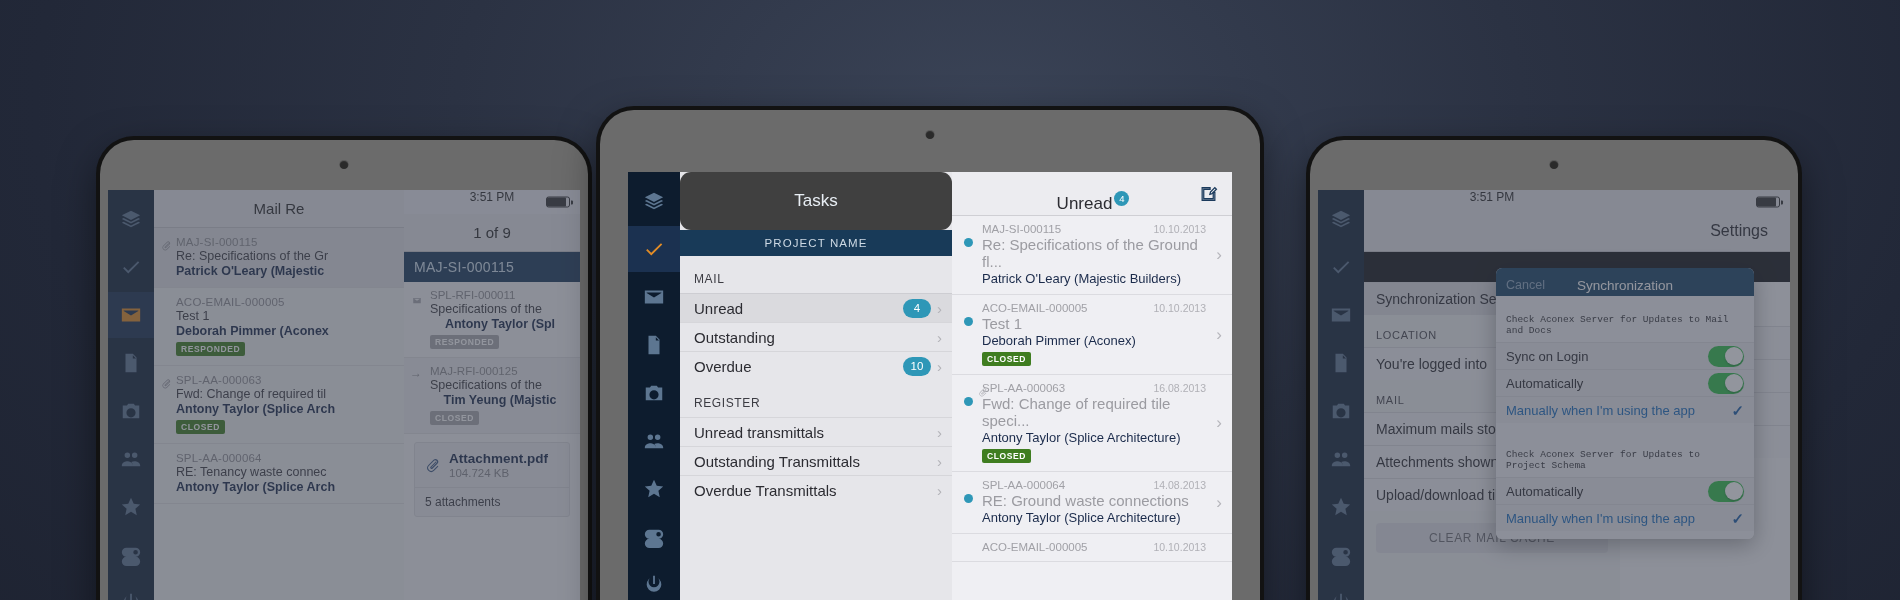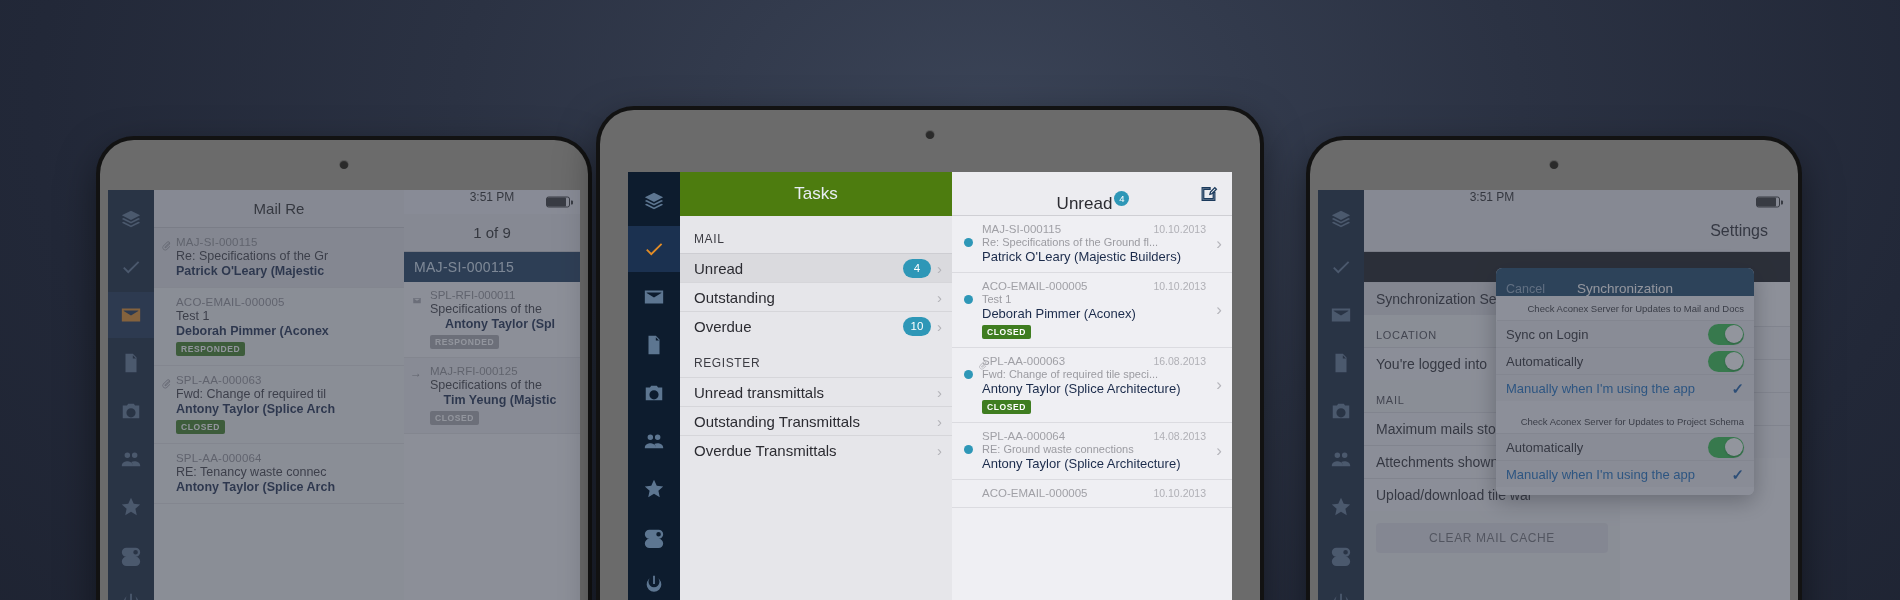--- a/index.html
+++ b/index.html
@@ -120,22 +120,22 @@
   .attachcard .row2 { padding: 7px 10px; font-size:12px; color:#3c3c43; border-top:1px solid #d8d8dc; }
   .kv { display:flex; gap:14px; padding: 8px 10px 2px; }
   .kv .k { font-size: 11px; color:#1b2b4b; font-weight: bold; letter-spacing:.5px; width: 46px; }
   .kv .v { font-size: 11px; color:#9a9aa2; }
 
   
   .c-left { left: 52px; width: 272px; background: #e6e6ea; }
   .c-right{ left: 324px; right: 0; background: #efeff3; }
 
   .c-tasks {
-    height: 44px; background: #4d7c0f; color: #e8eef4; font-size: 17px;
-    display:flex; align-items:center; justify-content:center;
+    height: 58px; background: #404040; color: #e8eef4; font-size: 17px;
+    display:flex; align-items:center; justify-content:center;border-radius:11px;
   }
   .c-project {
     height: 26px; background: #183a58; color: #cdd9e4; font-size: 11.5px;
     display:flex; align-items:center; justify-content:center; letter-spacing: 1.1px;
   }
   .sect-hd { font-size: 12px; color:#3c3c43; padding: 16px 14px 7px; letter-spacing:.6px; }
   .crow {
     height: 29px; display:flex; align-items:center; padding: 0 10px 0 14px;
     font-size: 15px; color:#2c2c32; border-top: 1px solid #d6d6da; background: transparent;
   }
@@ -155,21 +155,21 @@
   .c-navbar .title { font-size: 17px; color:#2c2c32;margin-top:20px; }
   .c-navbar .cnt {
     position: relative; top:-7px; left:2px; display:inline-flex; align-items:center; justify-content:center;
     width:15px; height:15px; border-radius:50%; background:#2e97b7; color:#fff; font-size:9.5px;
   }
   .compose { position:absolute; right:14px; top:50%; transform:translateY(-50%); width:19px; height:19px; color:#1b3a5c; }
   .compose svg { width:100%; height:100%; fill:none; stroke: currentColor; stroke-width:1.6; }
 
   .c-mailrow { padding: 7px 26px 8px 30px; border-bottom:1px solid #dbdbe0; position:relative; }
   .c-mailrow .code { font-size: 11.5px; color:#a0a0a6; }
-  .c-mailrow .subj { font-size: 11px; color:#9b9ba1; margin-top:1px; }
+  .c-mailrow .subj { font-size: 15px; color:#9b9ba1; margin-top:1px; }
   .c-mailrow .from { font-size: 13px; color:#1b2b4b; font-weight:normal; margin-top:1px; }
   .c-mailrow .date { position:absolute; right:26px; top:7px; font-size:10.5px; color:#b0b0b6; }
   .c-mailrow .dot  { position:absolute; left:12px; top:22px; width:9px; height:9px; border-radius:50%; background:#2e97b7; }
   .c-mailrow .rchev{ position:absolute; right:10px; top:50%; transform:translateY(-50%); color:#b6b6bc; font-size:17px; }
   .c-mailrow .cl   { position:absolute; left:26px; top:8px; width:10px; height:10px; color:#b0b0b6; }
   .c-mailrow .cl svg { width:100%; height:100%; fill: currentColor; }
 
   
   .s-left { left: 46px; width: 256px; background: #edeef0; }
   .s-right{ left: 302px; right: 0; background: #f4f4f6; }
@@ -194,26 +194,26 @@
     position: absolute; left: 178px; top: 78px; width: 258px;
     background: #f2f2f5; border-radius: 6px; box-shadow: 0 6px 22px rgba(0,0,0,.35);
     overflow: hidden; z-index: 50;
   }
   .popover::before {
     content:""; position:absolute; left:-7px; top:38px; width:0; height:0;
     border-top:8px solid transparent; border-bottom:8px solid transparent;
     border-right:8px solid #f2f2f5;
   }
   .pop-hd {
-    height: 28px; background:#1b4568; display:flex; align-items:flex-end;
-    padding: 0 10px; color:#fff; position:relative;
+    height: 28px; background:#1b4568; display:flex; align-items:flex-start;
+    padding: 10px 10px; color:#fff; position:relative;
   }
   .pop-hd .cancel { font-size: 12.5px; color:#8fa9c0; }
   .pop-hd .ptitle { position:absolute; left:0; right:0; text-align:center; font-size:13.5px; }
-  .pop-note { font-size: 9.5px; color:#35353b; padding: 7px 10px 6px; text-align:right; }
+  .pop-note { font-size: 9.5px; color:#35353b; padding: 18px 10px 6px; text-align:left;font-family:Liberation Mono, monospace; }
   .pop-row {
     height: 27px; display:flex; align-items:center; padding: 0 10px;
     font-size: 13px; color:#2c2c32; background:#eaeaee; border-top:1px solid #dcdce1;
   }
   .pop-row.link { color:#1a6ec0; background:#eaeaee; }
   .pop-row .sp { flex:1; }
   .pop-gap { height: 8px; background:#f2f2f5; }
   .toggle {
     width: 36px; height: 21px; border-radius: 11px; background:#30c04a; position:relative;
   }
@@ -314,20 +314,34 @@
           <span>1 of 9</span>
         </div>
         <div class="detail-hdrrow">MAJ-SI-000115</div>
         <div id="left-thread">
             <div class="dmail"><span class="env"><svg viewBox="0 0 24 24">
                   <path d="M2 5h20v14H2V5zm2 2v.5l8 5 8-5V7H4z"></path>
                 </svg></span><div class="code">SPL-RFI-000011</div><div class="subj">Specifications of the</div><div class="from">Antony Taylor (Spl</div><span class="badge grey">RESPONDED</span></div>
             <div class="dmail dim"><span class="arrowin">→</span><div class="code">MAJ-RFI-000125</div><div class="subj">Specifications of the</div><div class="from">Tim Yeung (Majstic</div><span class="badge grey">CLOSED</span></div>
           </div>
 
+        <div class="attachcard">
+          <div class="row1">
+            <span class="pin">
+              <svg viewBox="0 0 24 24">
+                  <path d="M16.5 6.5l-7.8 7.8a2 2 0 102.8 2.8l7.1-7.1a4 4 0 10-5.7-5.7l-7.8 7.8a6 6 0 108.5 8.5l6.4-6.4-1.1-1.1-6.4 6.4a4.5 4.5 0 11-6.4-6.4l7.8-7.8a2.5 2.5 0 013.5 3.5l-7.1 7.1a.5.5 0 01-.7-.7l7.8-7.8-1.1-1.1z"></path>
+                </svg>
+            </span>
+            <span>
+              <span class="fname" style="display:block">Attachment.pdf</span>
+              <span class="fsize" style="display:block">104.724 KB</span>
+            </span>
+          </div>
+          <div class="row2">5 attachments</div>
+        </div>
 
       </div>
 
       <div class="veil"></div>
     </div>
   </div>
 
   <div class="tablet right">
     <div class="camera"></div>
     <div class="screen">
@@ -537,20 +551,21 @@
         </div>
         <div class="rail-item">
           <svg viewBox="0 0 24 24">
               <path d="M11 2h2v9h-2V2zm-3.6 2.6L6 6A8 8 0 1018 6l-1.4-1.4A6 6 0 117.4 4.6z"></path>
             </svg>
         </div>
       </div>
 
       <div class="pane c-left">
         <div class="c-tasks">Tasks</div>
+        <div class="c-project">PROJECT NAME</div>
         <div id="center-sections">
             <div class="sect-hd">MAIL</div>
             <div class="crow hl">
               <span>Unread</span>
               <span class="sp"></span>
               <span class="pill">4</span>
               <span class="chev">›</span>
             </div>
             <div class="crow">
               <span>Outstanding</span>

